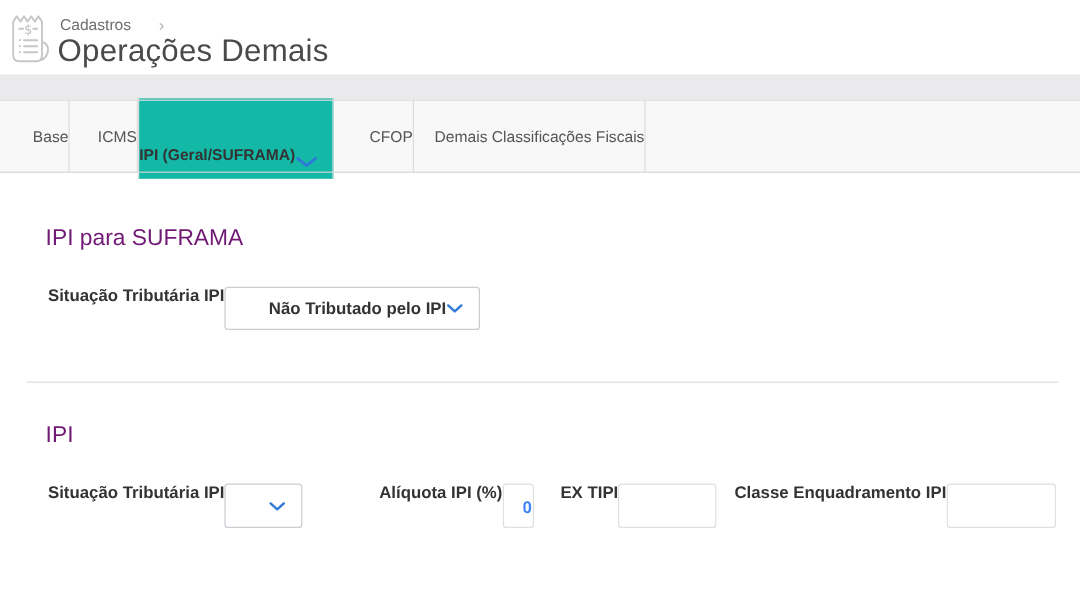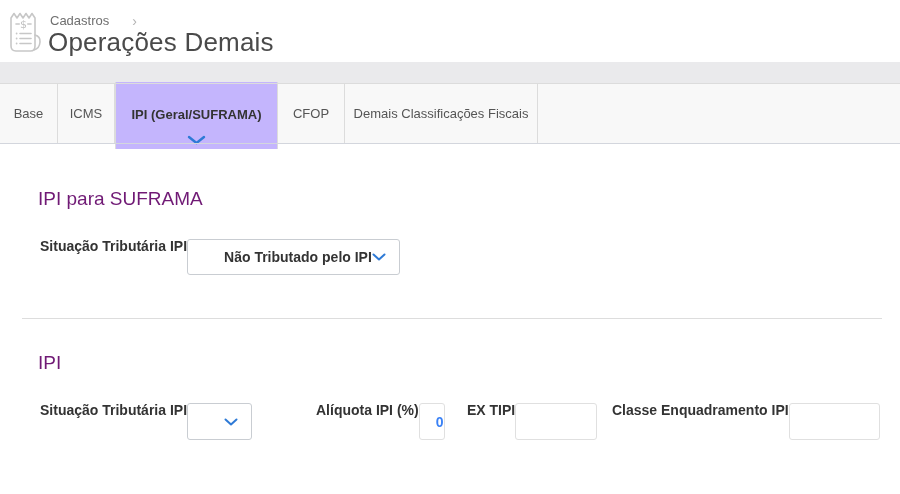--- a/index.html
+++ b/index.html
@@ -16,31 +16,31 @@
   .page-title { position:absolute; left:48px; top:27px; font-size:26px; font-weight:400;
     color:#4a4a4a; letter-spacing:.2px; }
 
   
   .gray-band { position:absolute; left:0; top:62px; width:900px; height:21px; background:#eaeaec; }
   .tabbar { position:absolute; left:0; top:83px; width:900px; height:61px; background:#f8f8f8; }
   .tb-line { position:absolute; left:0; width:900px; height:1px; background:#dcdcdc; z-index:1; }
   .tb-line.top { top:0; }
   .tb-line.bottom { top:60px; background:#d3d6dd; }
   .tabs { position:absolute; left:0; top:0; height:61px; display:flex; z-index:0; }
-  .tab { height:61px; display:flex; align-items:center; justify-content:center;
+  .tab { height:61px; display:flex; align-items:center; justify-content:flex-end;
     font-size:13px; color:#555; border-right:1px solid #dcdcdc; white-space:nowrap;
     cursor:pointer; background:transparent; }
   .tab.w-base  { width:58px; }
   .tab.w-icms  { width:57px; }
   .tab.w-ipi   { width:163px; }
   .tab.w-cfop  { width:67px; }
   .tab.w-dem   { width:193px; }
-  .tab.active { position:relative; z-index:2; margin-top:-1px; height:67px; background:#c4b5fd;
+  .tab.active { position:relative; z-index:2; margin-top:-1px; height:67px; background:#14b8a6;
     border-left:1px solid #dcdcdc; border-right:1px solid #dcdcdc;
-    flex-direction:column; justify-content:flex-start; padding-top:25px;
+    flex-direction:row; justify-content:flex-start; padding-top:25px;
     font-weight:700; color:#333; }
   .tab.active .tab-chevron { margin-top:13px; }
 
   
   .section-heading { position:absolute; left:38px; font-size:19px; font-weight:400; color:#701a75; }
   .h-suframa { top:188px; }
   .h-ipi { top:352px; }
 
   .field { position:absolute; display:flex; flex-direction:row; }
   .field-label { font-size:14px; font-weight:700; color:#333; line-height:15px; margin-bottom:4px;

